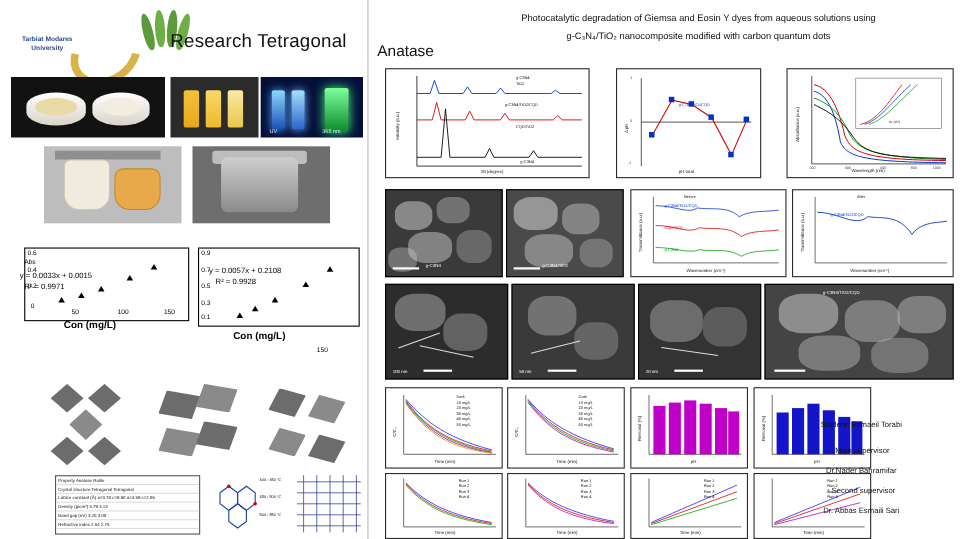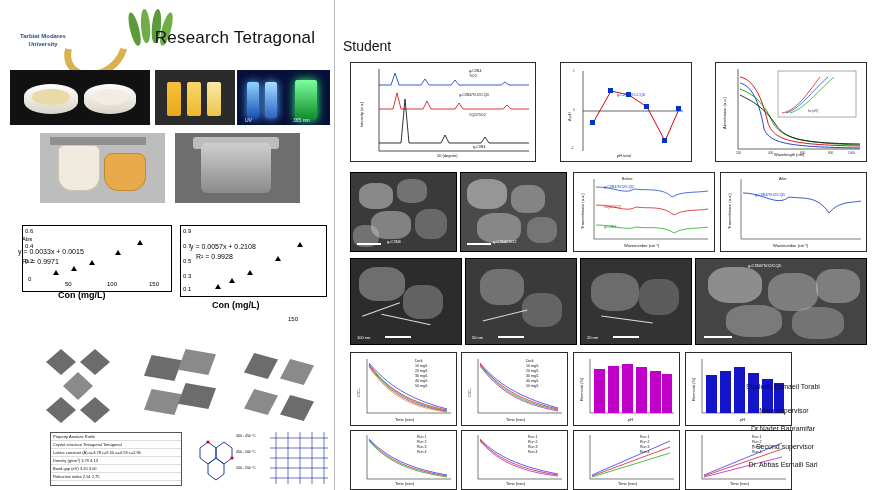--- a/index.html
+++ b/index.html
@@ -282,23 +282,25 @@
           <path d="M2,10 L60,10 M2,20 L60,20 M2,30 L60,30 M2,40 L60,40 M2,50 L60,50"></path>
           <path d="M8,4 L8,56 M20,4 L20,56 M32,4 L32,56 M44,4 L44,56 M56,4 L56,56"></path>
         </g>
       </svg>
     </div>
   </div>
 
   <div class="right">
 
     <div class="poster-title">
-    </div>
-
-    <div class="results-h">Student</div>
+      <div>Photocatalytic degradation of Giemsa and Eosin Y dyes from aqueous solutions using</div>
+      <div>g-C₃N₄/TiO₂ nanocomposite modified with carbon quantum dots</div>
+    </div>
+
+    <div class="results-h">Anatase</div>
 
     <div class="fig f-xrd">
       <svg width="184" height="98" viewBox="0 0 184 98">
         <line x1="28" y1="88" x2="178" y2="88" stroke="#222" stroke-width="0.8"></line>
         <line x1="28" y1="6" x2="28" y2="88" stroke="#222" stroke-width="0.8"></line>
         <path d="M28,22 L40,22 L44,10 L48,22 L70,22 L74,16 L78,22 L100,22 L104,17 L108,22 L150,22 L154,19 L158,22 L178,22" stroke="#0033cc" stroke-width="0.8" fill="none"></path>
         <path d="M28,46 L42,46 L46,30 L50,46 L72,46 L76,38 L80,46 L104,46 L108,40 L112,46 L152,46 L156,42 L160,46 L178,46" stroke="#d40000" stroke-width="0.8" fill="none"></path>
         <path d="M28,80 L50,80 L54,36 L58,80 L90,80 L94,72 L98,80 L130,80 L134,74 L138,80 L178,80" stroke="#000" stroke-width="0.8" fill="none"></path>
       </svg>
       <div class="legend" style="left:118px;top:6px;">

